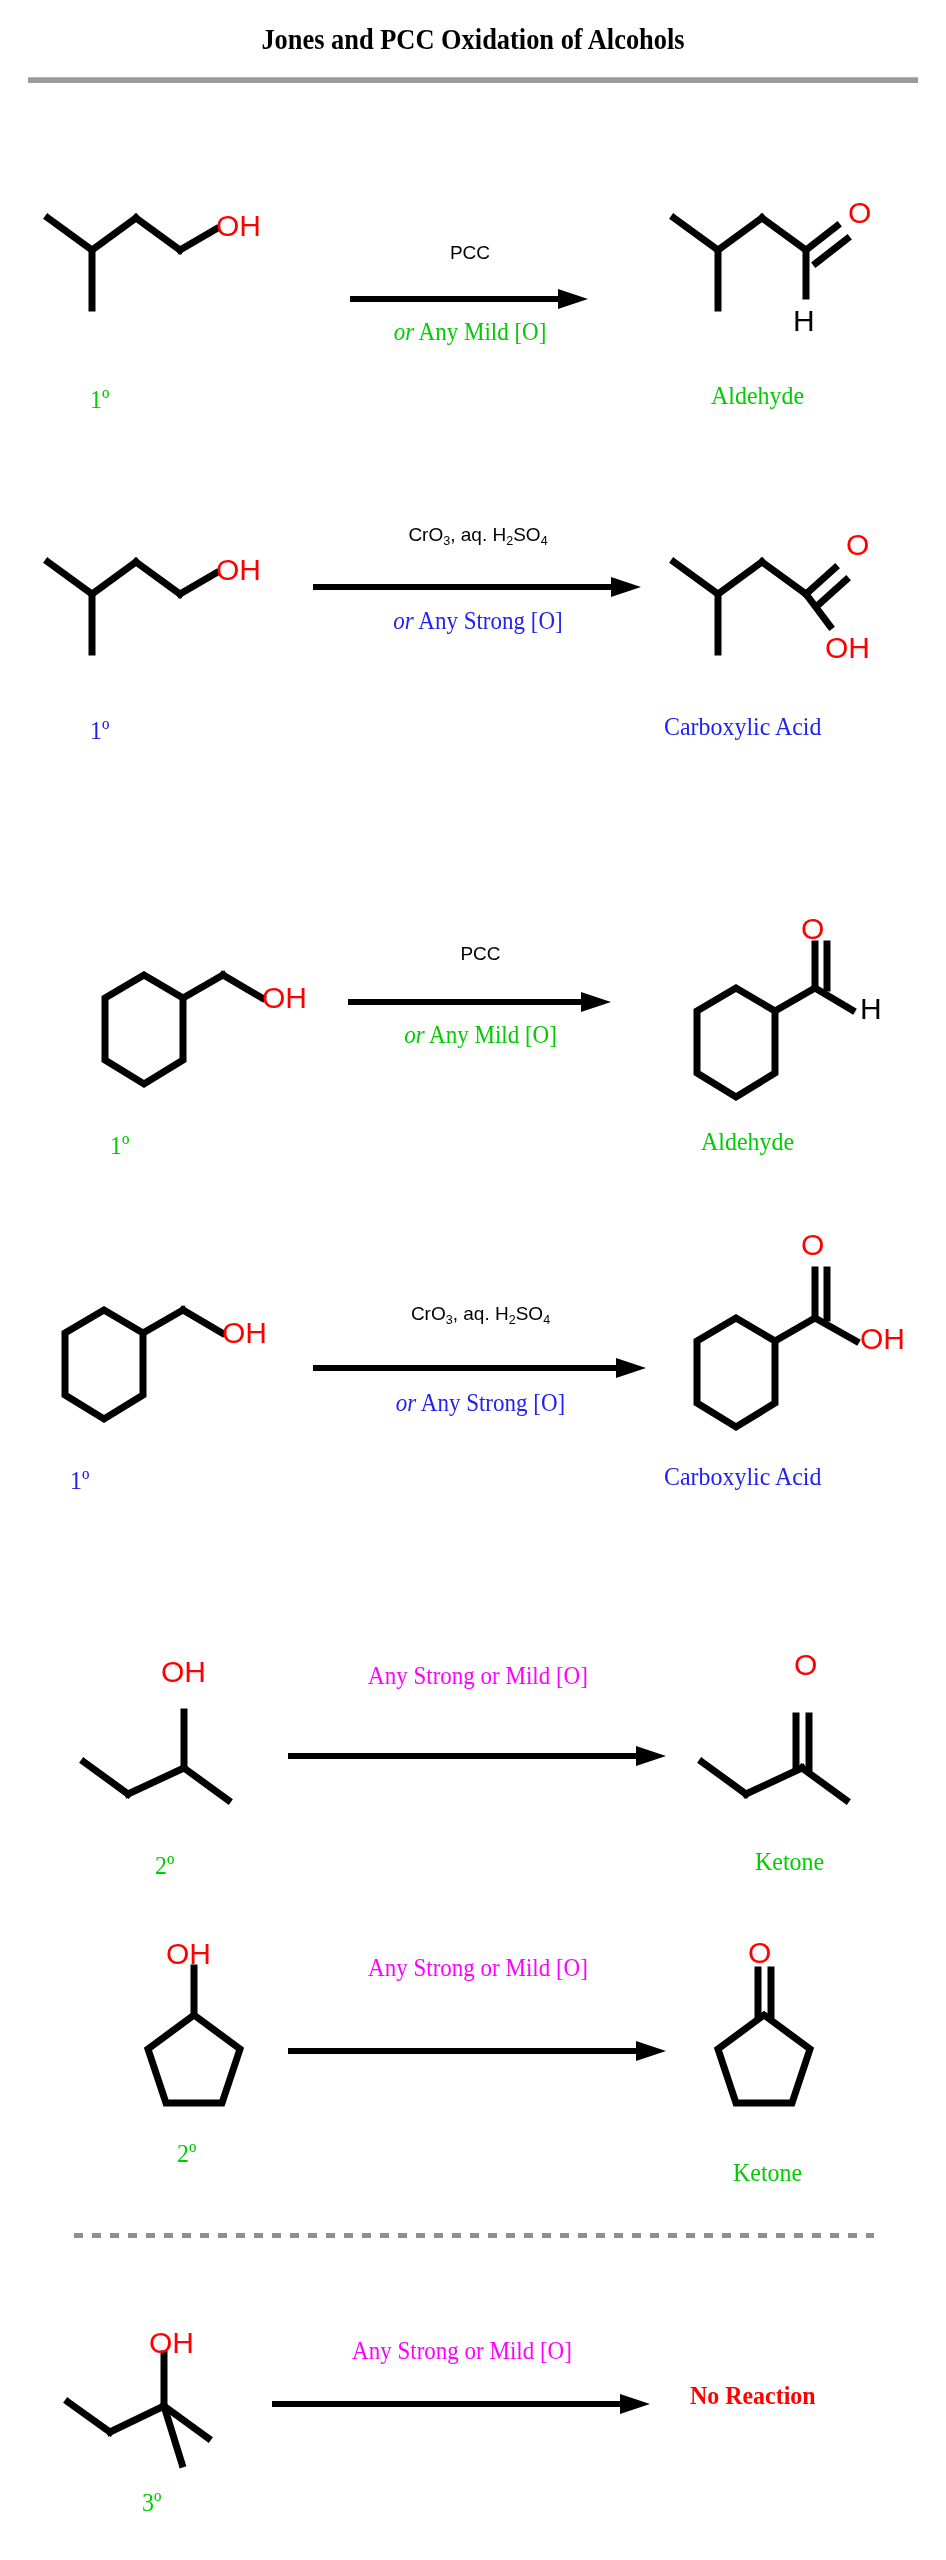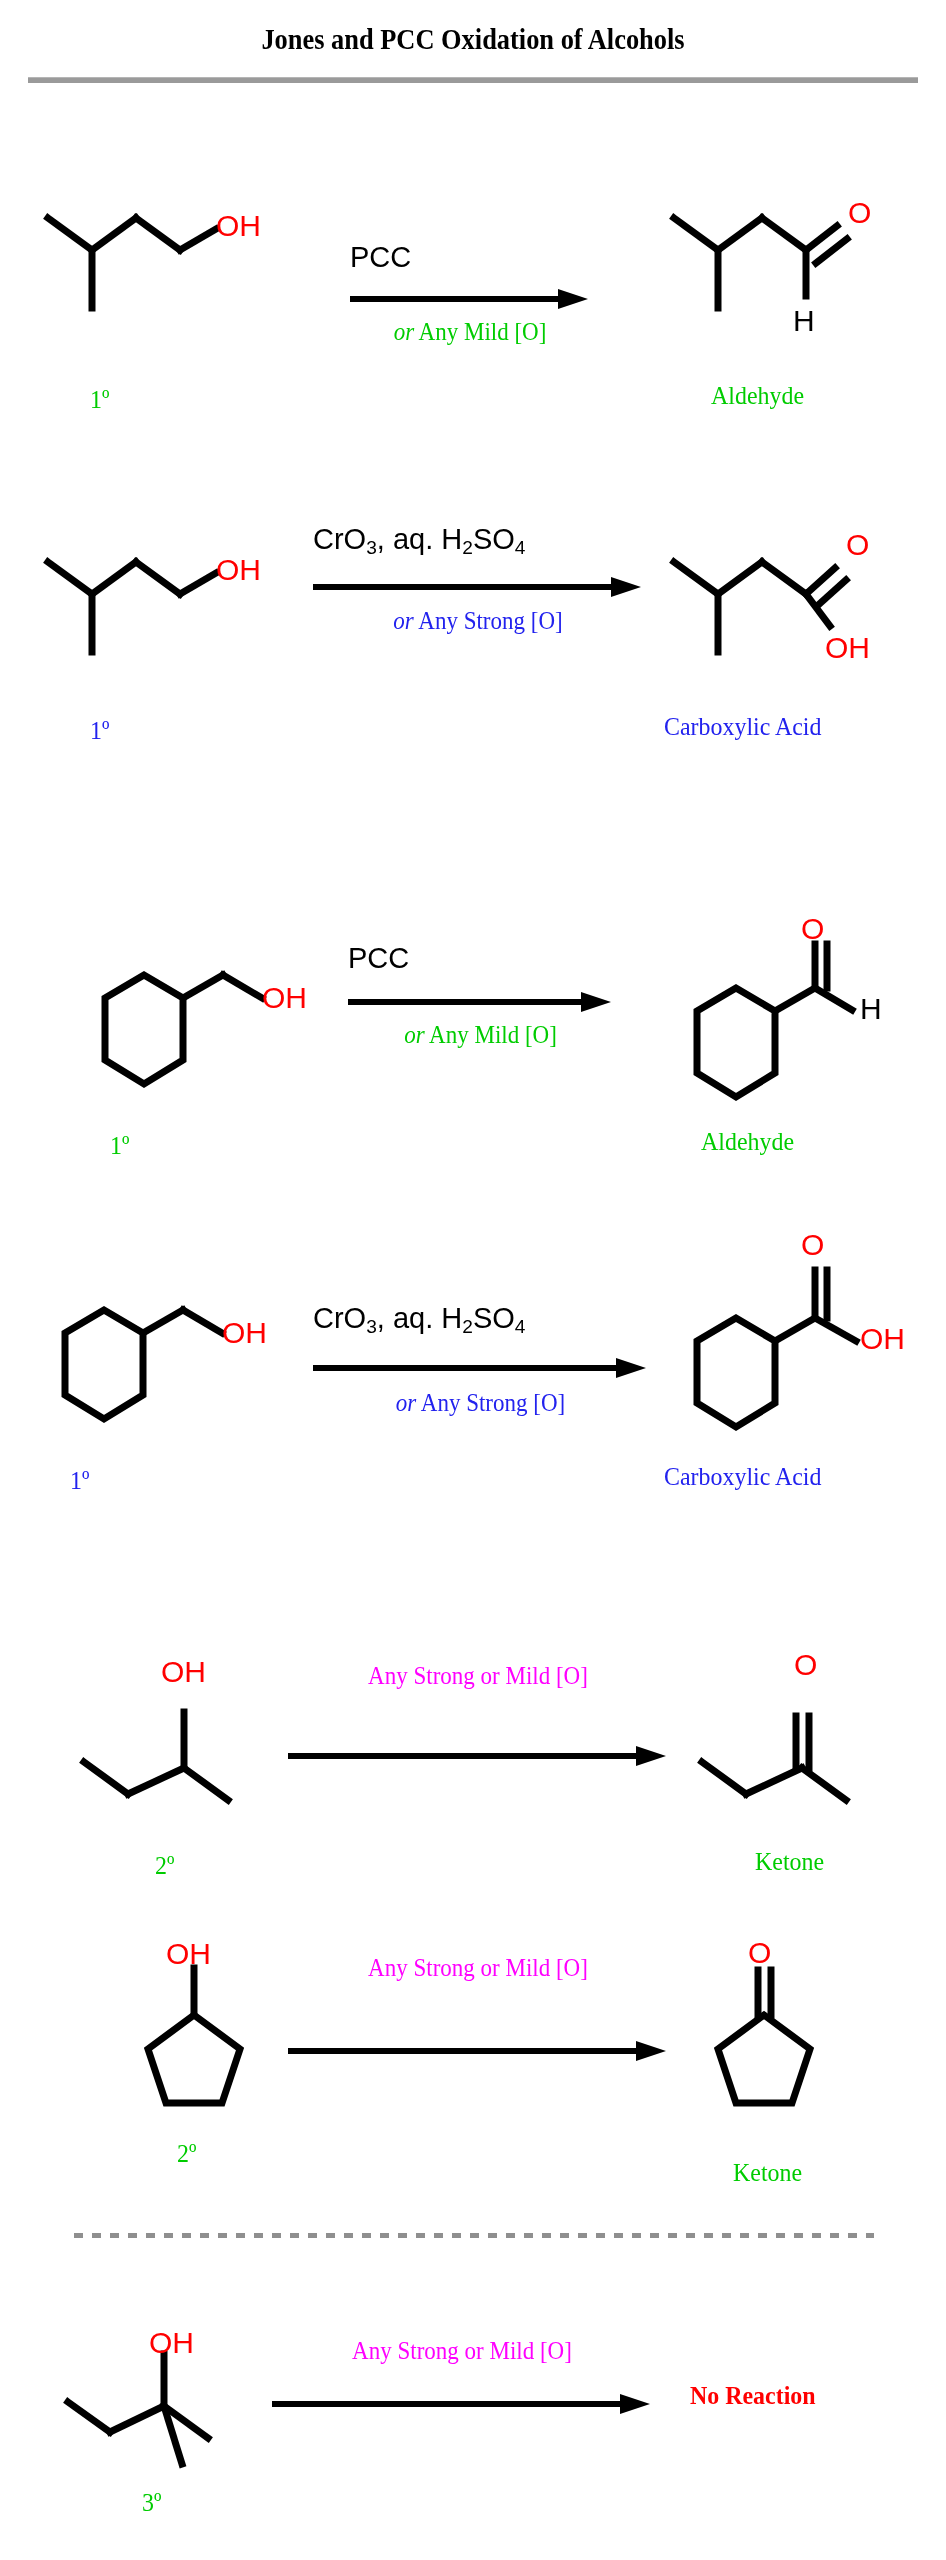--- a/index.html
+++ b/index.html
@@ -29,23 +29,23 @@
 
   
   .rxn{position:absolute;left:0;width:946px;}
   .struct{position:absolute;}
   .struct svg{display:block;overflow:visible;}
 
   
   .arrowwrap{position:absolute;}
   .arrowwrap svg{display:block;}
   .cond{
-    position:absolute;white-space:nowrap;
+    position:absolute;text-align:center;white-space:nowrap;
     font-family:"Liberation Sans", sans-serif;
-    font-size:29px;color:#000;line-height:1;
+    font-size:19px;color:#000;line-height:1;
   }
   .cond sub{font-size:0.66em;vertical-align:-0.28em;}
   .cond-serif{
     position:absolute;text-align:center;white-space:nowrap;
     font-family:"Liberation Serif", serif;font-size:25px;line-height:1;
     transform:scaleX(0.92);transform-origin:center center;
   }
   .cond-serif i{font-style:italic;}
 
   

